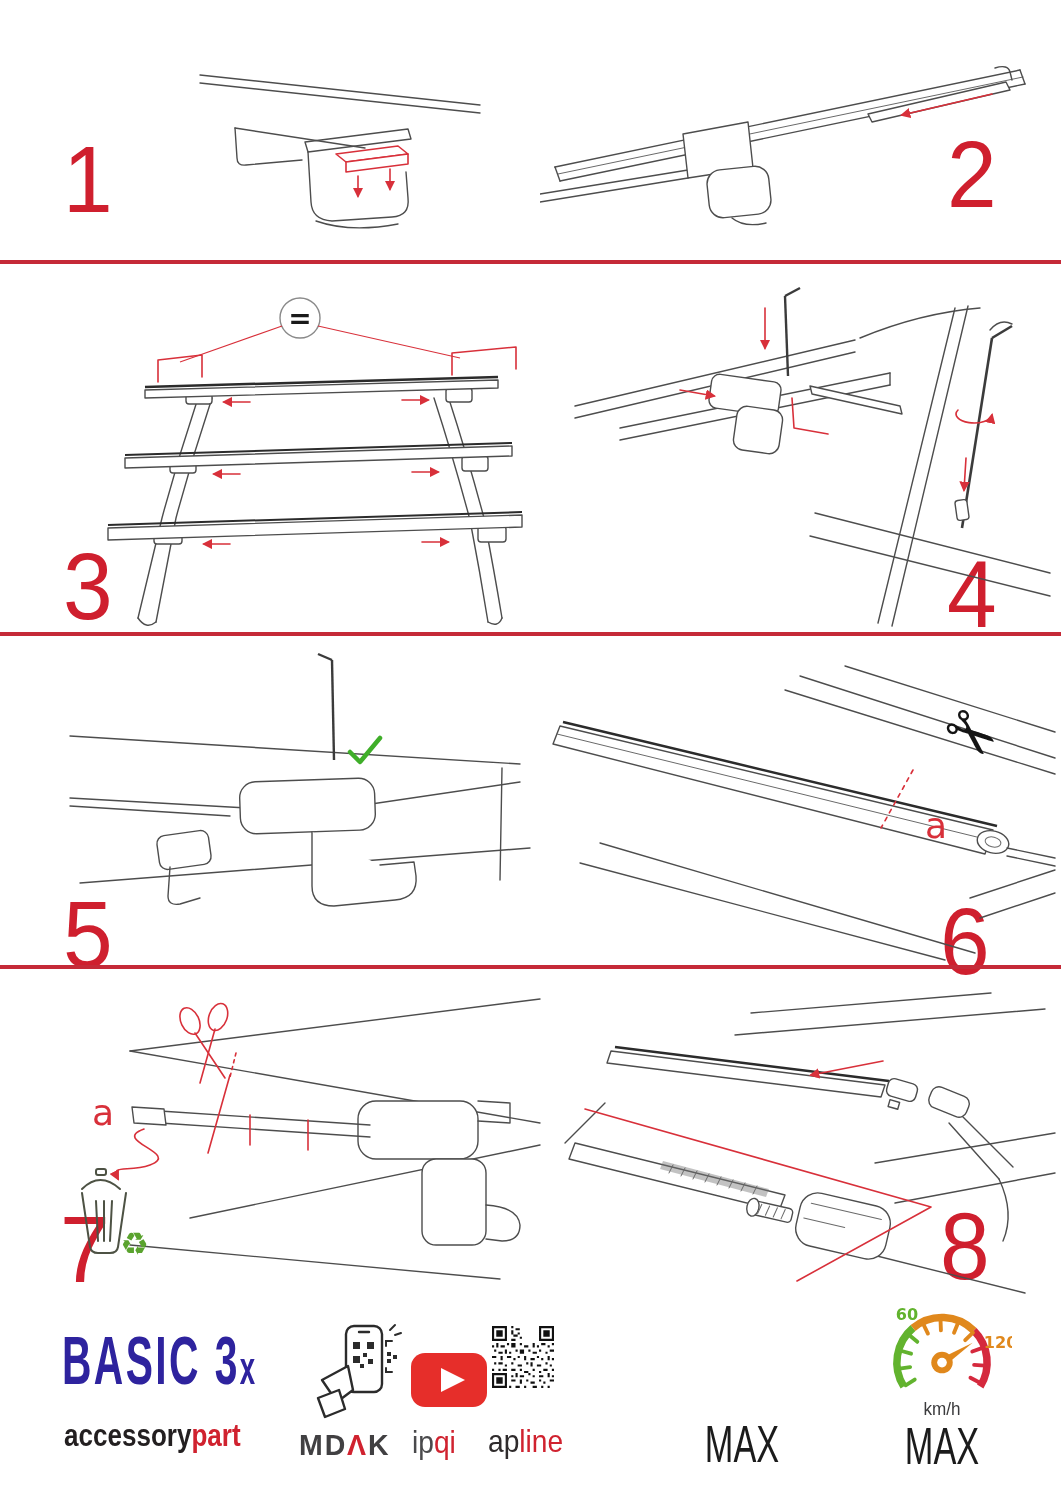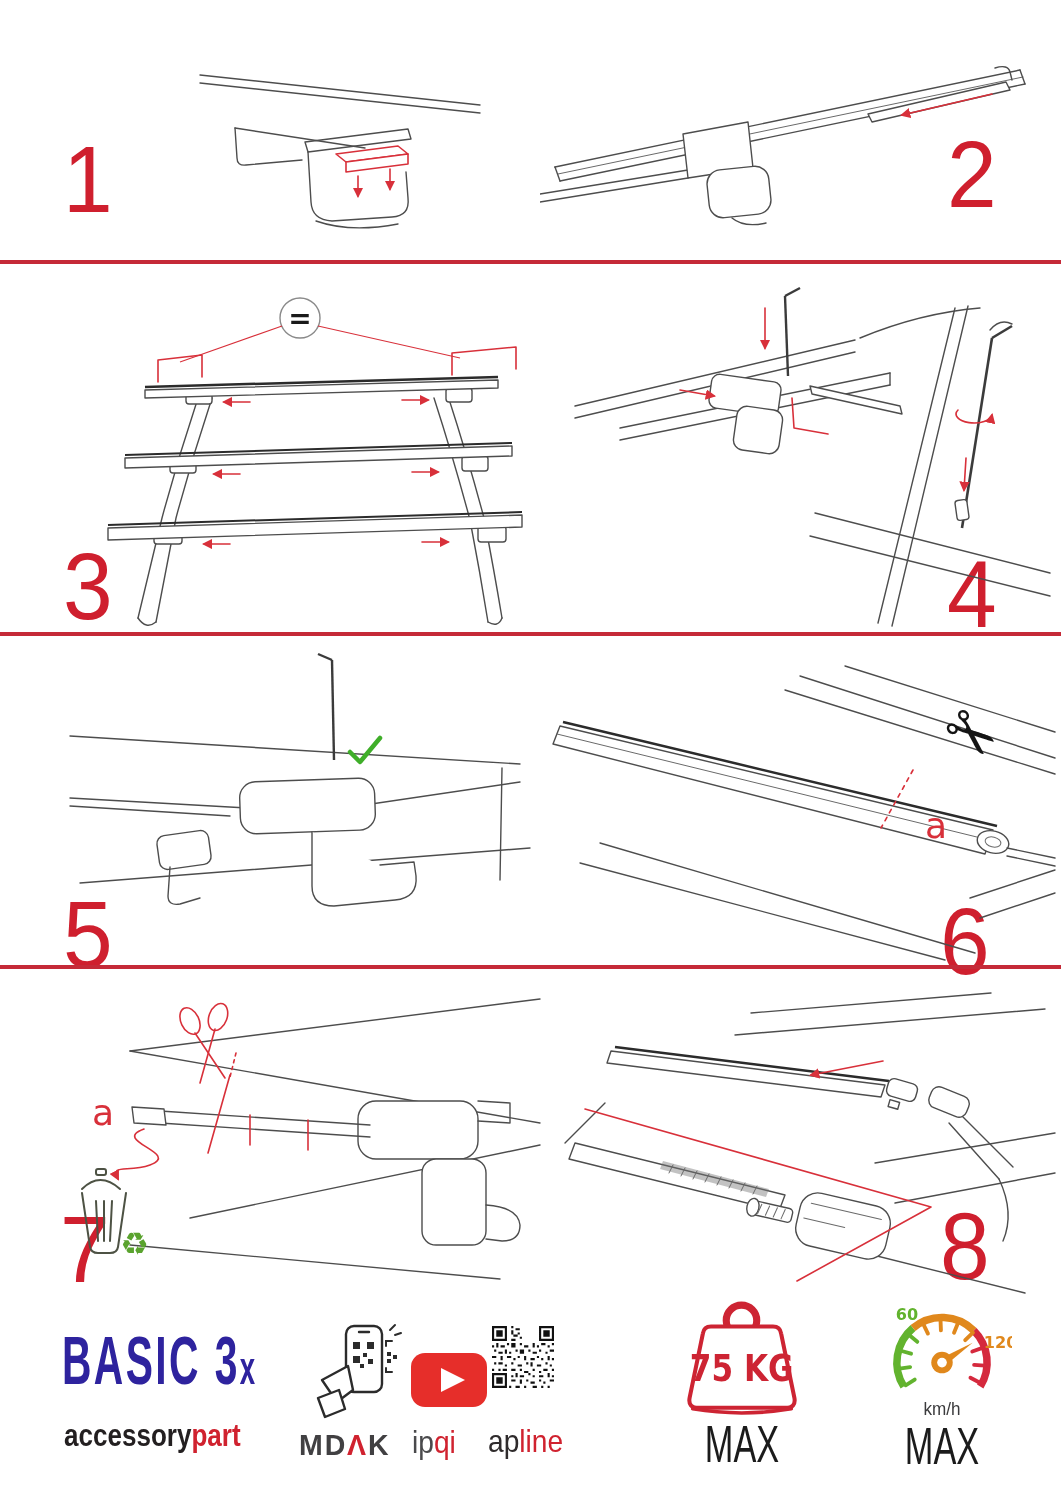--- a/index.html
+++ b/index.html
@@ -372,28 +372,20 @@
         M0,40h2v2H0z M6,40h2v2H6z M10,40h4v2h-4z M18,40h4v2h-4z M26,40h2v2h-2z M30,42h4v2h-4z M38,40h2v2h-2z M44,42h2v2h-2z M48,40h4v2h-4z M56,40h2v2h-2z
         M18,46h2v2h-2z M22,44h2v4h-2z M26,46h4v2h-4z M34,44h2v2h-2z M38,46h2v2h-2z M44,46h4v2h-4z M52,44h2v4h-2z M56,46h2v2h-2z
         M18,50h4v2h-4z M26,50h2v4h-2z M32,50h2v2h-2z M36,52h4v2h-4z M44,50h2v2h-2z M48,52h2v2h-2z M54,50h4v2h-4z
         M16,56h2v2h-2z M22,56h4v2h-4z M30,56h2v2h-2z M38,56h4v2h-4z M46,56h2v2h-2z M52,56h2v2h-2z"></path>
     </svg>
   </div>
   <div class="apline">
     <span class="b">ap</span><span class="r">line</span>
   </div>
 
-  <div class="panel" style="left:668px;top:1296px;">
-    <svg width="148" height="122" viewBox="0 0 145 120">
-      <circle cx="72" cy="24" r="15" fill="none" stroke="#cd2433" stroke-width="7"></circle>
-      <path d="M42,30 L103,30 Q110,30 111,37 L124,100 Q126,110 115,110 L30,110 Q19,110 21,100 L34,37 Q35,30 42,30 Z" fill="#fff" stroke="#cd2433" stroke-width="4"></path>
-      <path d="M24,111 Q72,119 121,111" fill="none" stroke="#cd2433" stroke-width="3.5" stroke-linecap="round"></path>
-      <text x="85" y="84" text-anchor="middle" font-size="36" font-weight="bold" fill="#cd2433" transform="scale(0.85,1)">75 KG</text>
-    </svg>
-  </div>
   <div class="max-label" style="left:668px;top:1418px;width:148px;">MAX</div>
 
   <div class="panel" style="left:872px;top:1296px;">
     <svg width="140" height="102" viewBox="0 0 130 95">
       <path d="M29.4,84.3 A42,42 0 0 1 38,29.8" fill="none" stroke="#62b32e" stroke-width="7"></path>
       <path d="M38,29.8 A42,42 0 0 1 94.7,32.3" fill="none" stroke="#e0881c" stroke-width="7"></path>
       <path d="M94.7,32.3 A42,42 0 0 1 100.6,84.3" fill="none" stroke="#d5293d" stroke-width="7"></path>
       <g stroke-width="3.6" stroke-linecap="round">
         <path d="M31.1,83.2 L39.6,77.9" stroke="#62b32e"></path>
         <path d="M25.4,67.6 L35.3,66.2" stroke="#62b32e"></path>

